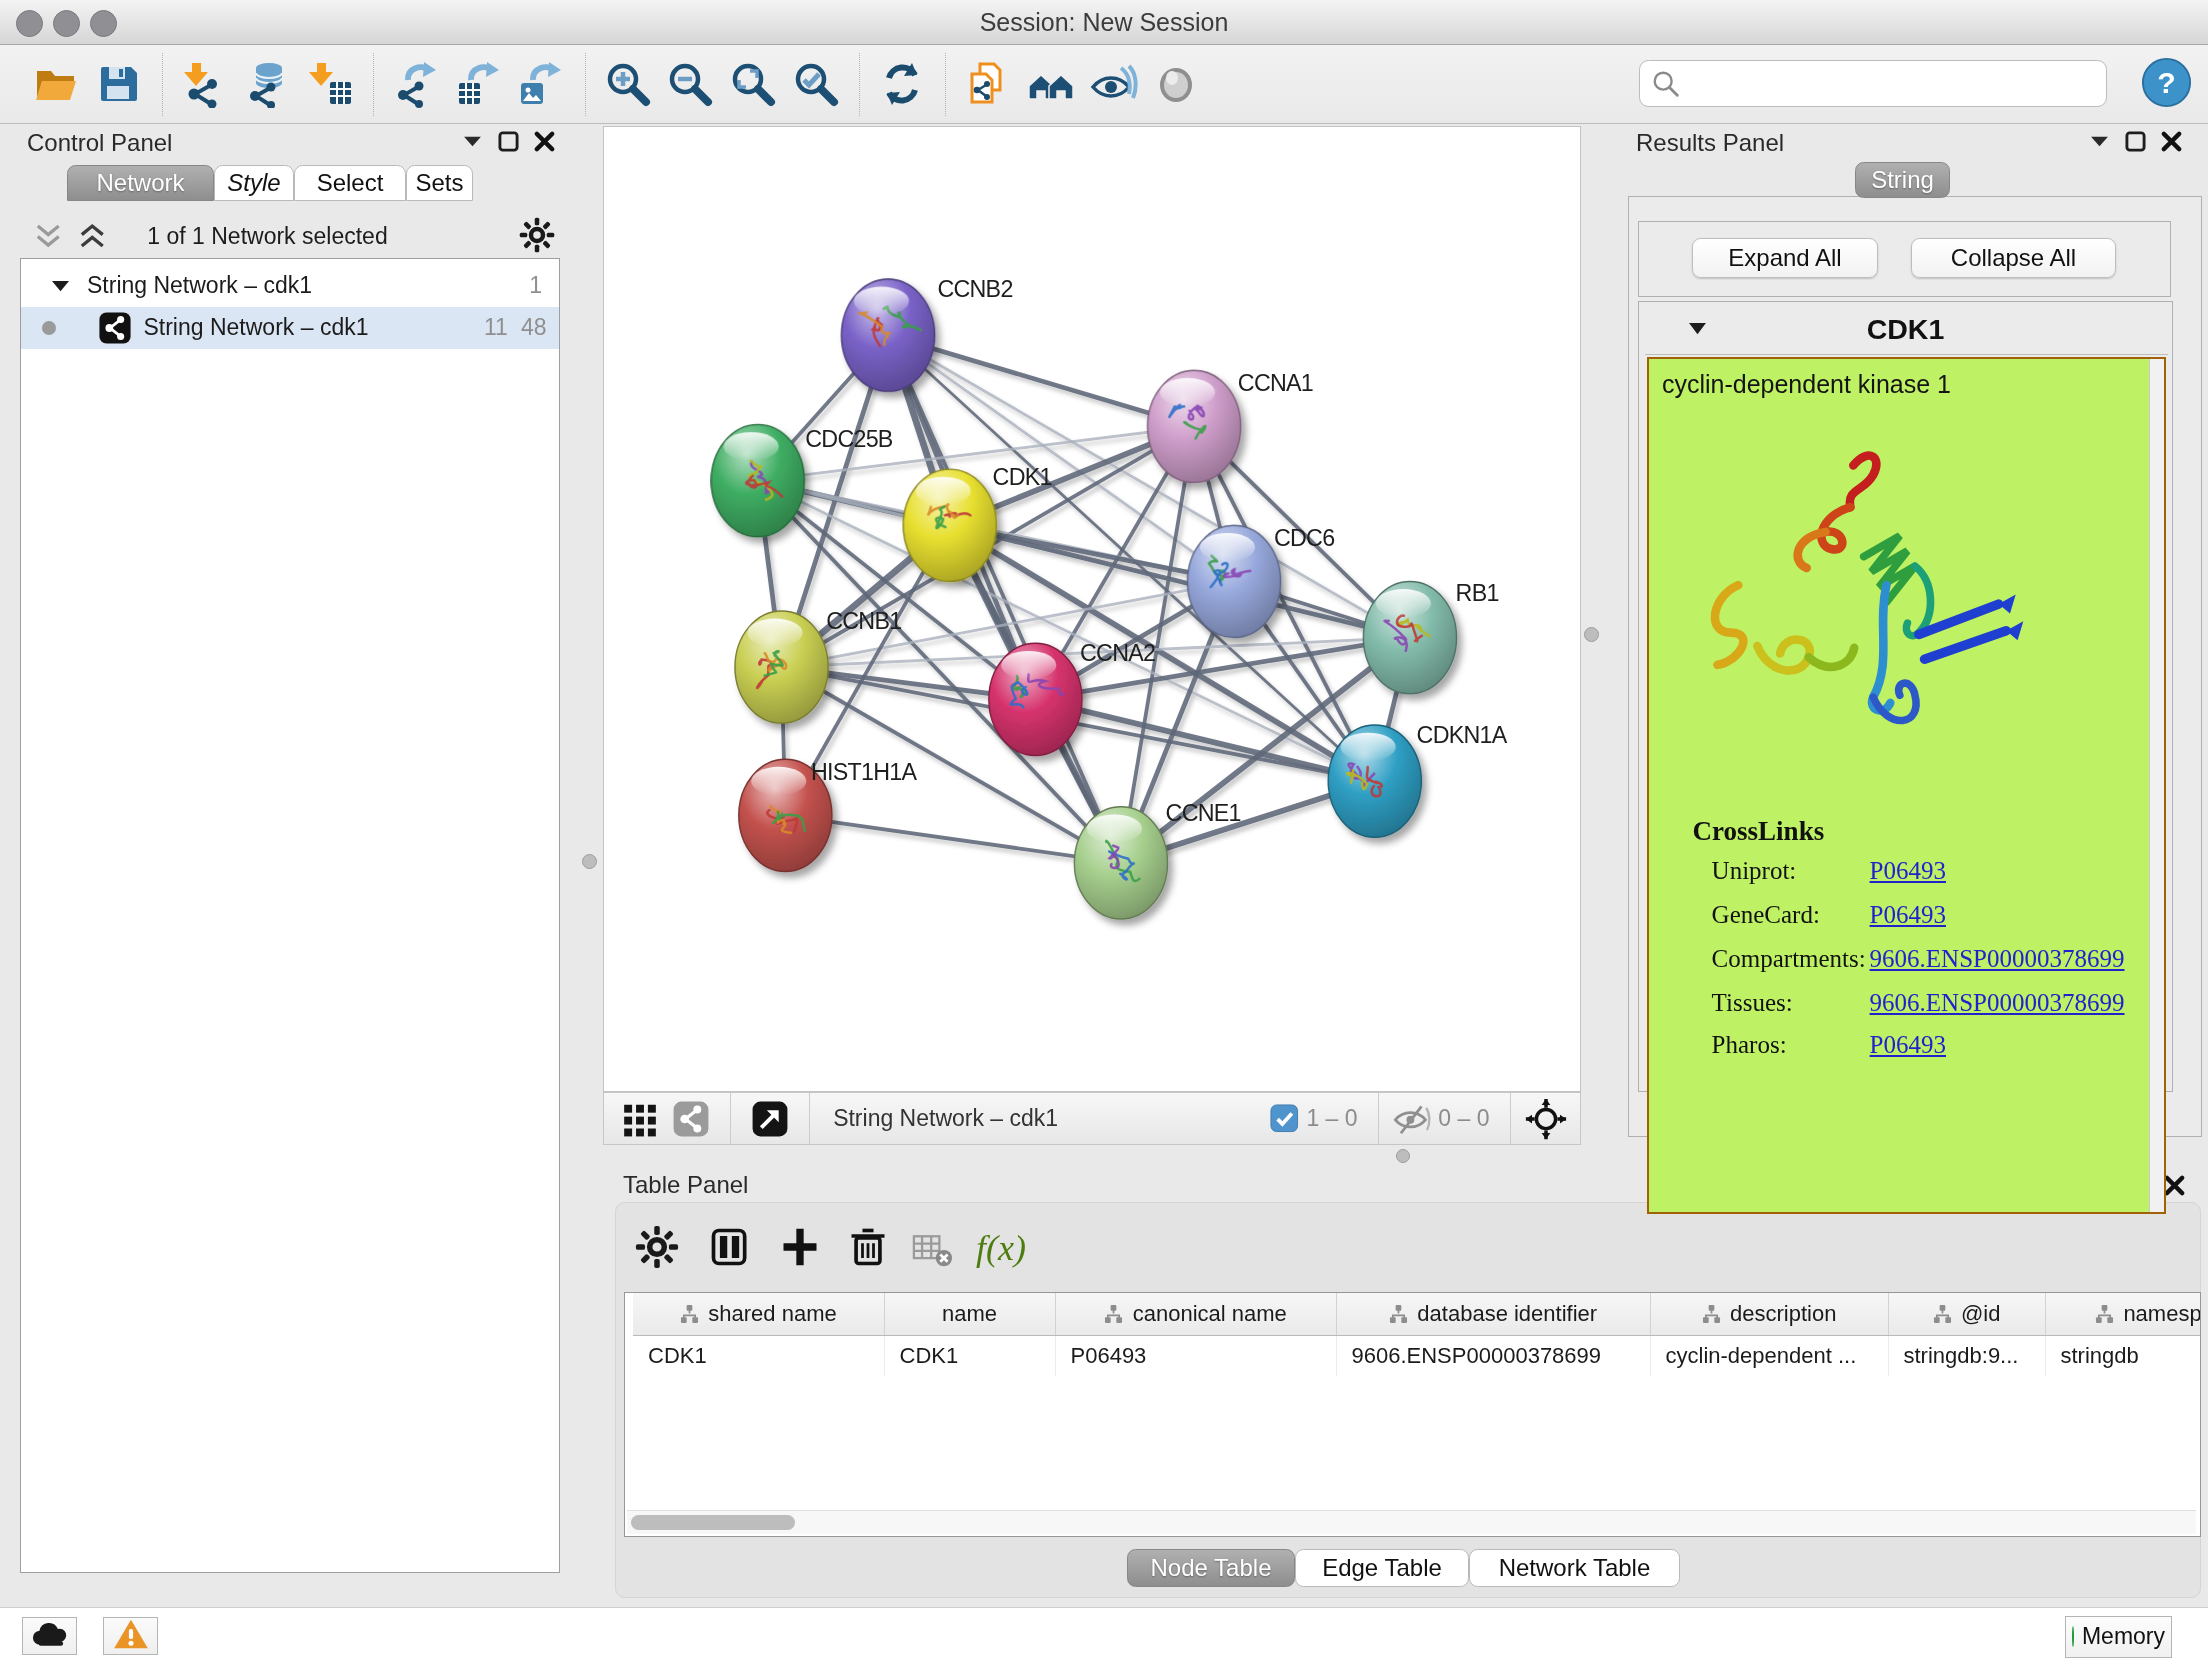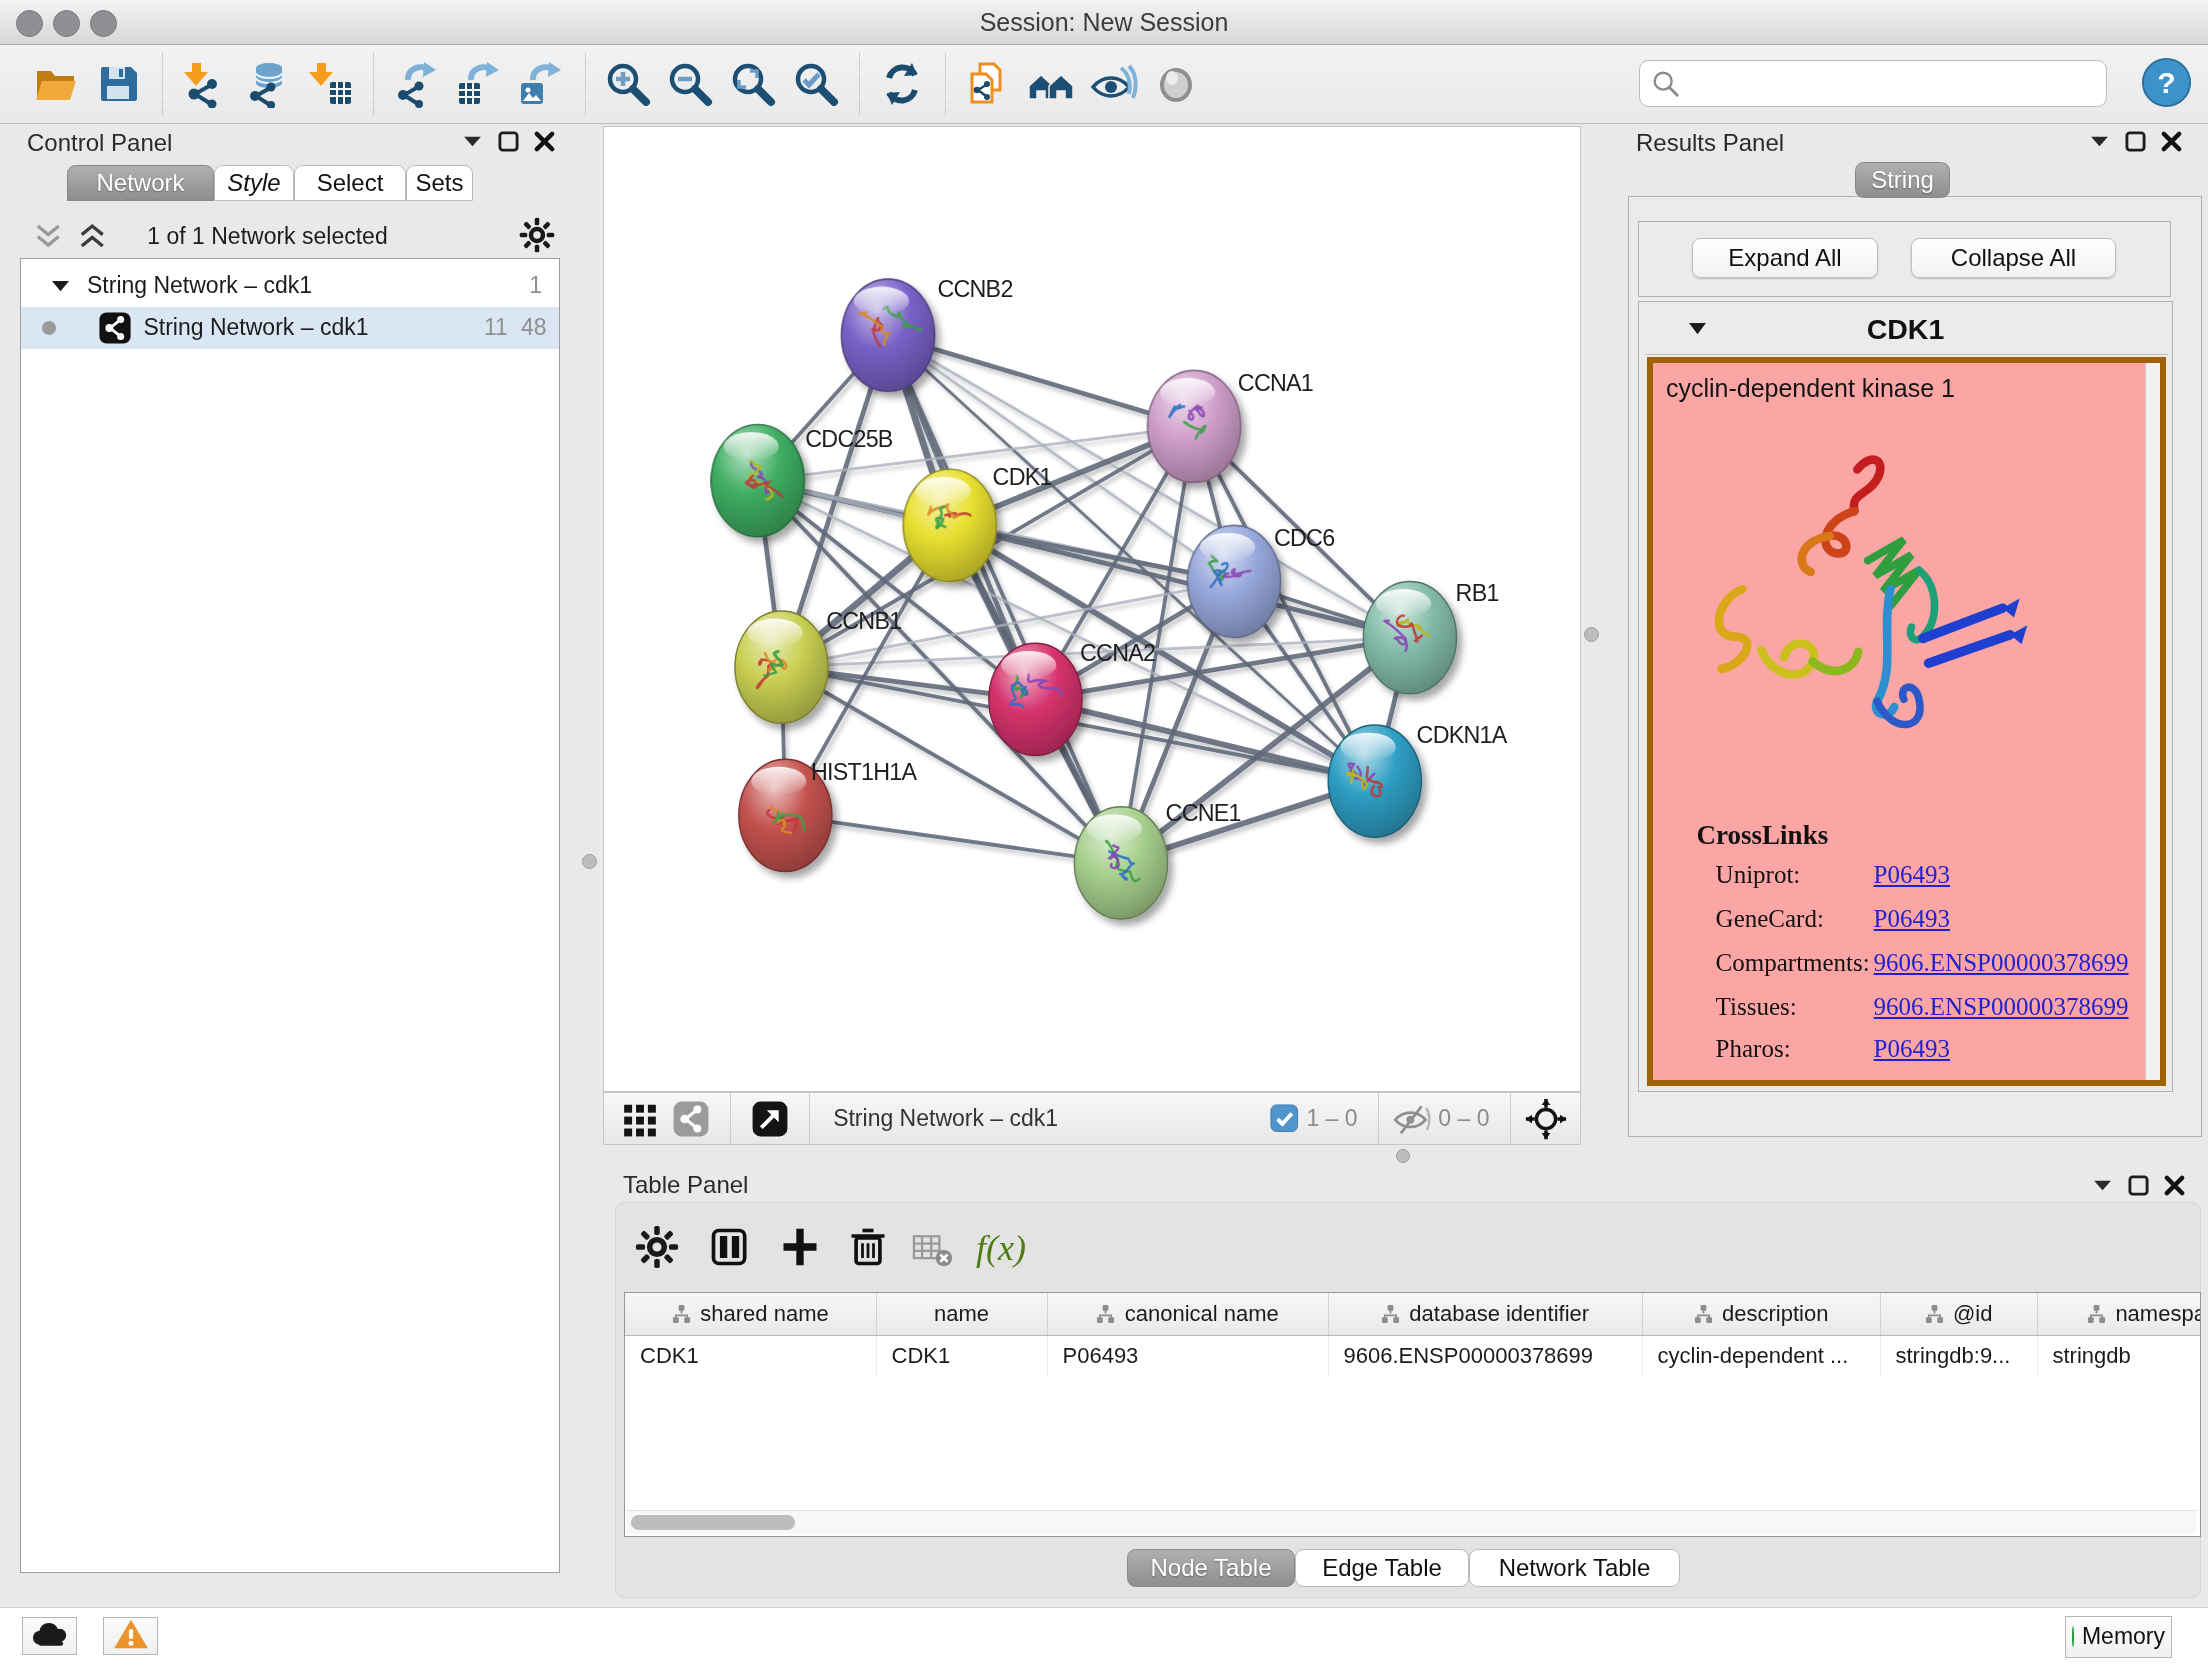--- a/index.html
+++ b/index.html
@@ -36,27 +36,27 @@
   .nettoolbar{left:603px;top:1092px;width:978px;height:53px;background:linear-gradient(#f7f7f7,#e7e7e7);border:1px solid #c6c6c6;box-sizing:border-box;display:flex;align-items:center;}
   .ntsep{width:0;height:51px;border-left:1px solid #cccccc;margin:0 13.3px;}
   .ntbtn{border:none;background:transparent;padding:0;margin:0 6.7px;cursor:pointer;}
   .ntbtn svg{display:block;}
   .nettitle{font-size:23px;color:#333;margin-left:9.5px;}
   .ntcount{font-size:23px;color:#8c8c8c;margin:0 7.6px;}
   .dot{position:absolute;border-radius:50%;background:#bdbdbd;border:1px solid #9d9d9d;}
   
   .rbox{box-sizing:border-box;border:1px solid #b0b0b0;background:#ebebeb;}
   .rbtn{position:absolute;height:40px;background:linear-gradient(#ffffff,#f2f2f2);border:1px solid #bdbdbd;border-radius:8.6px;font-size:24px;color:#111;font-family:"Liberation Sans",sans-serif;box-shadow:0 1px 1.9px rgba(0,0,0,.18);cursor:pointer;}
-  .cdk-content{position:absolute;left:7.6px;top:55px;width:519px;height:729px;background:#fca5a5;border:6px solid #a16207;box-sizing:border-box;}
+  .cdk-content{position:absolute;left:7.6px;top:55px;width:519px;height:857px;background:#bef264;border:2px solid #a16207;box-sizing:border-box;}
   .serif{font-family:"Liberation Serif",serif;}
   .xlink{color:#2121cd;text-decoration:underline;cursor:pointer;}
   
   .tblcontainer{left:615px;top:1202px;width:1586px;height:396px;background:#e3e3e3;border-radius:9.5px;border:1px solid #d5d5d5;box-sizing:border-box;}
   .tblbtn{position:absolute;border:none;background:transparent;padding:0;cursor:pointer;}
-  .tblbox{left:624px;top:1292px;width:1577px;height:245px;background:#fff;border:1.9px solid #979797;box-sizing:border-box;overflow:hidden;}
+  .tblbox{left:624px;top:1292px;width:1577px;height:245px;background:#fff;border:1.9px solid #979797;box-sizing:border-box;overflow:hidden;padding-left:8px;}
   table.datatbl{border-collapse:collapse;table-layout:fixed;width:1653px;font-size:22px;color:#1b1b1b;}
   table.datatbl th{height:40px;background:linear-gradient(#f6f6f6,#eaeaea);border-right:1px solid #d2d2d2;border-bottom:1.9px solid #b9b9b9;font-weight:normal;white-space:nowrap;overflow:hidden;}
   table.datatbl th .hwrap{display:flex;align-items:center;justify-content:center;gap:9.5px;}
   table.datatbl td{height:40px;padding:0 15px;white-space:nowrap;overflow:hidden;border-right:1px solid #ececec;}
   .hscroll{position:absolute;left:1.9px;bottom:1.9px;width:1569px;height:23px;background:#f7f7f7;border-top:1px solid #e0e0e0;}
   .hthumb{position:absolute;left:3.8px;top:3.8px;width:164px;height:15px;background:#bdbdbd;border-radius:7.6px;cursor:pointer;}
   
   .statusbar{left:0;top:1607px;width:2208px;height:61px;background:#ffffff;border-top:1.9px solid #cfcfcf;}
   .sbtn{position:absolute;top:8.6px;width:55px;height:38px;background:linear-gradient(#fbfbfb,#efefef);border:1.9px solid #b5b5b5;padding:0;cursor:pointer;}
   .membtn{position:absolute;left:2065px;top:7.6px;width:107px;height:42px;background:linear-gradient(#fdfdfd,#f0f0f0);border:1.9px solid #b5b5b5;font-size:23px;color:#111;display:flex;align-items:center;justify-content:center;gap:7.6px;cursor:pointer;font-family:"Liberation Sans",sans-serif;}

